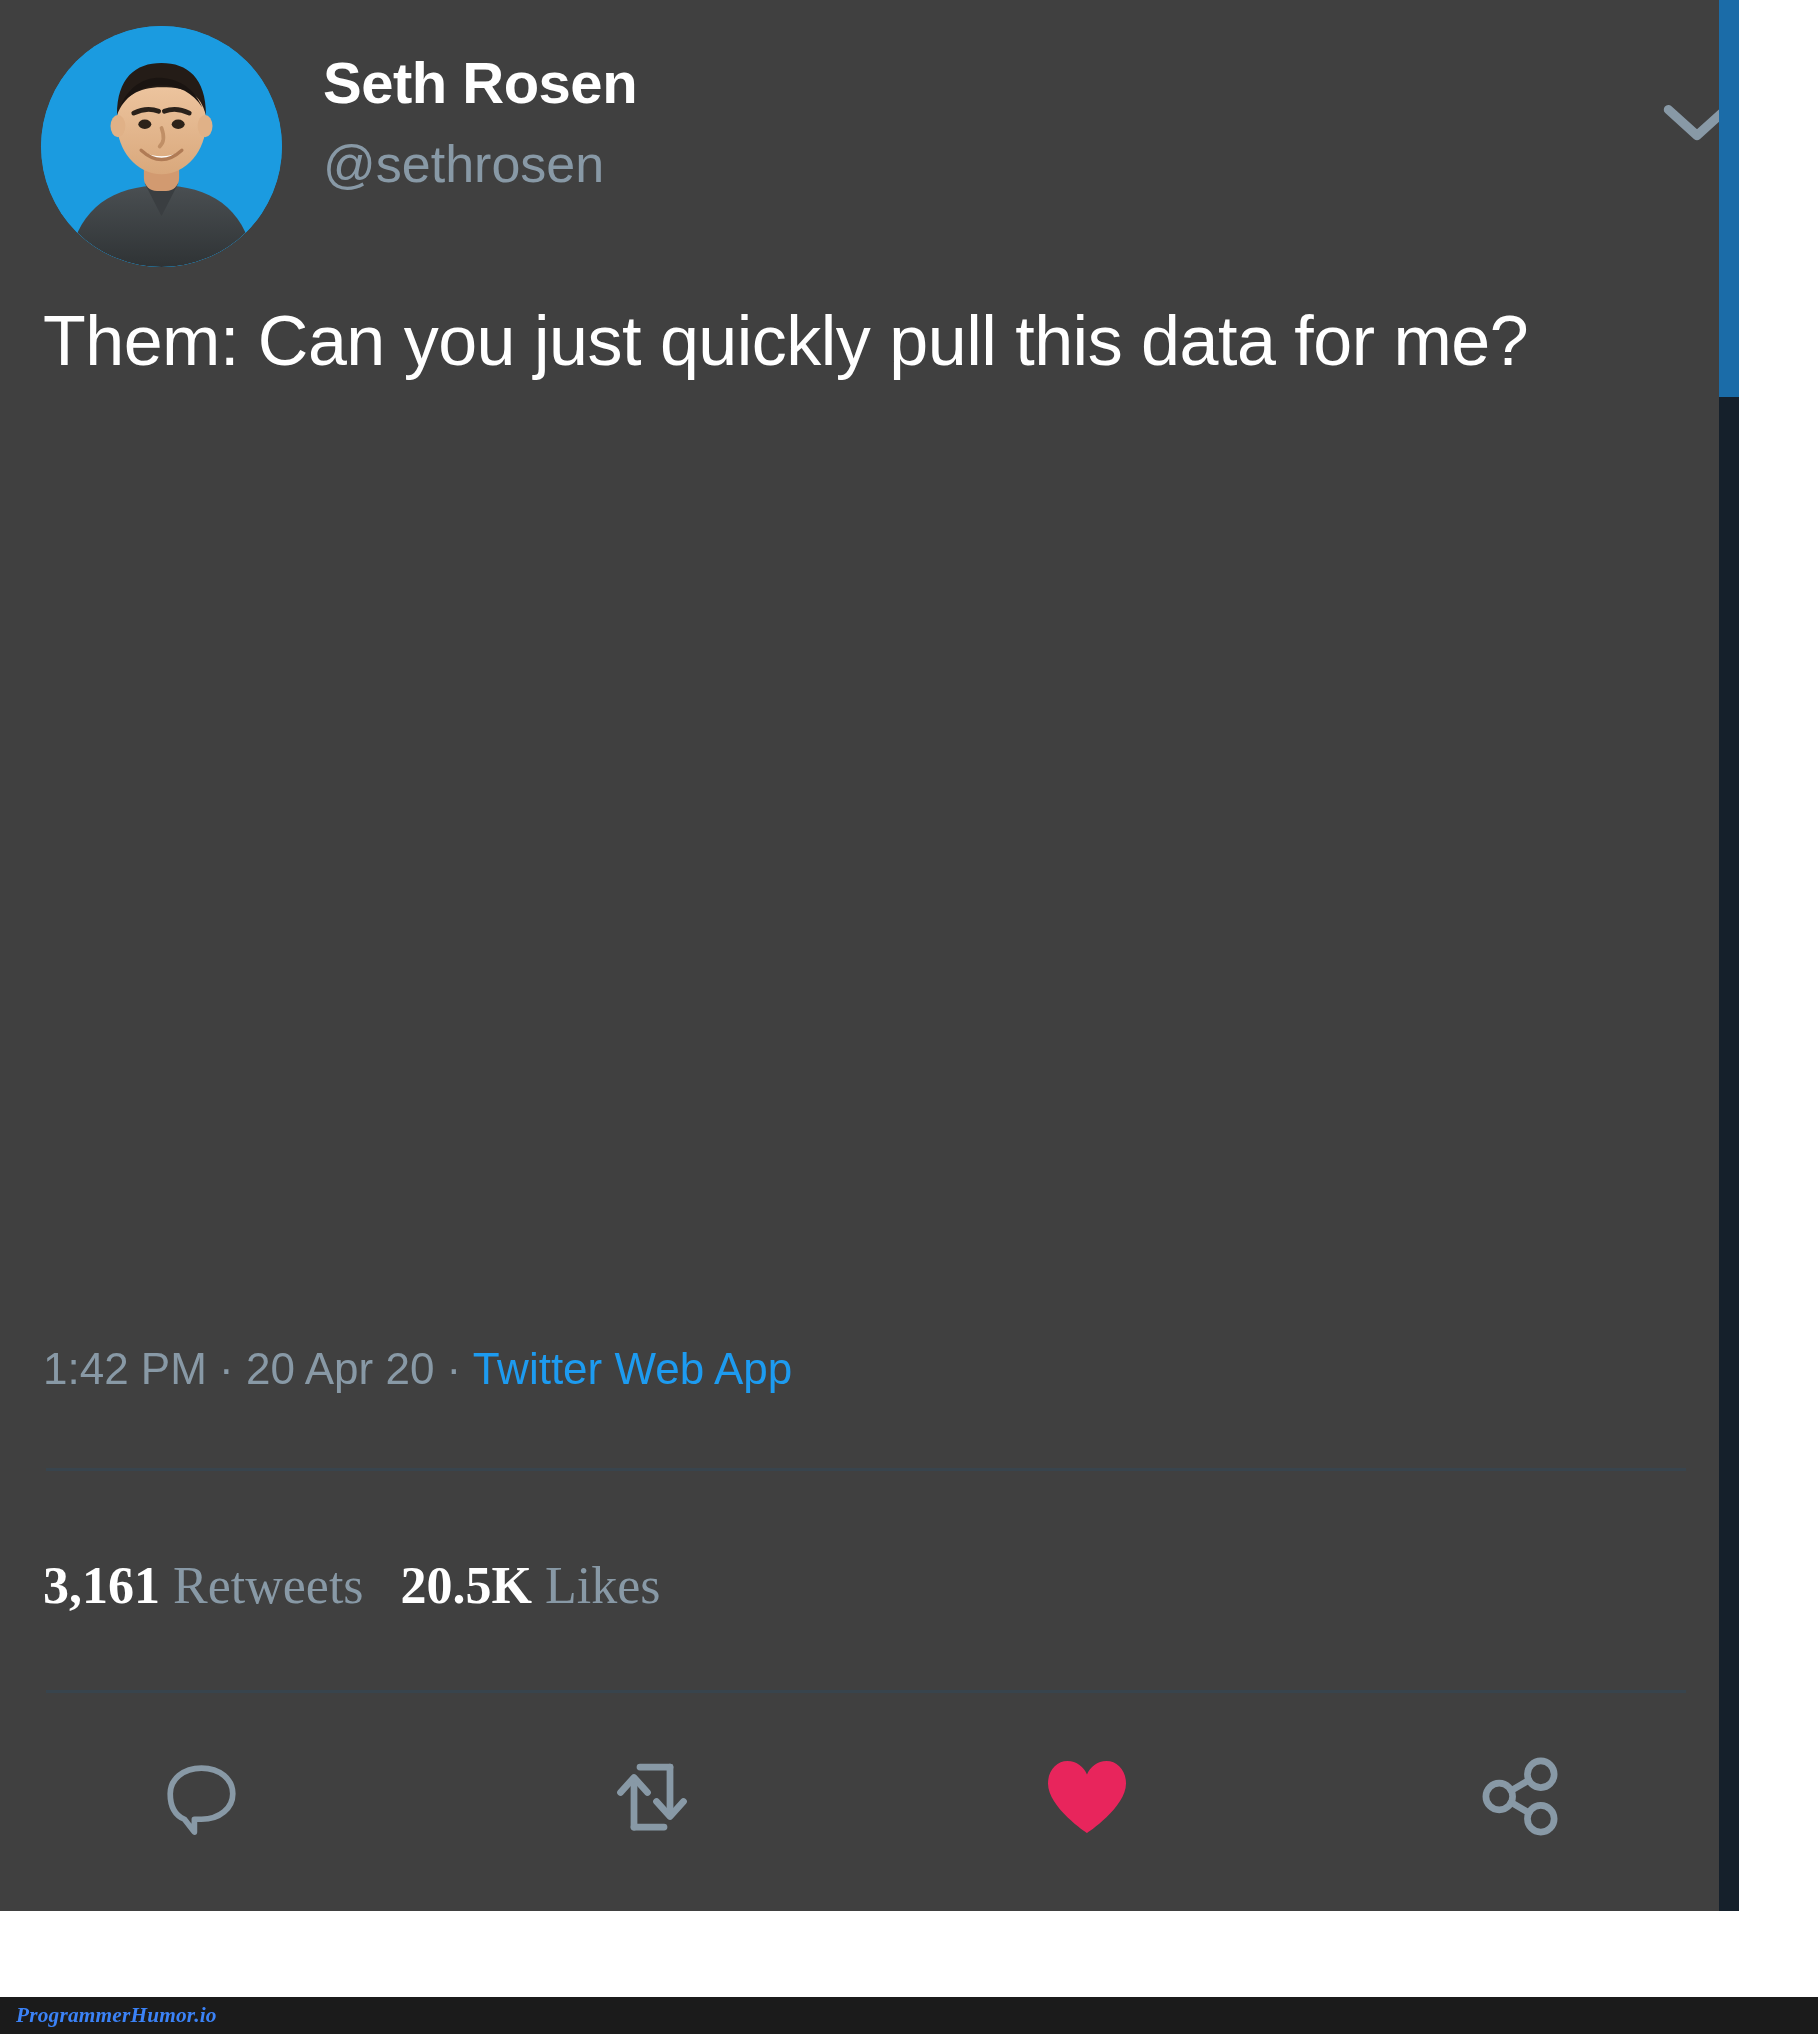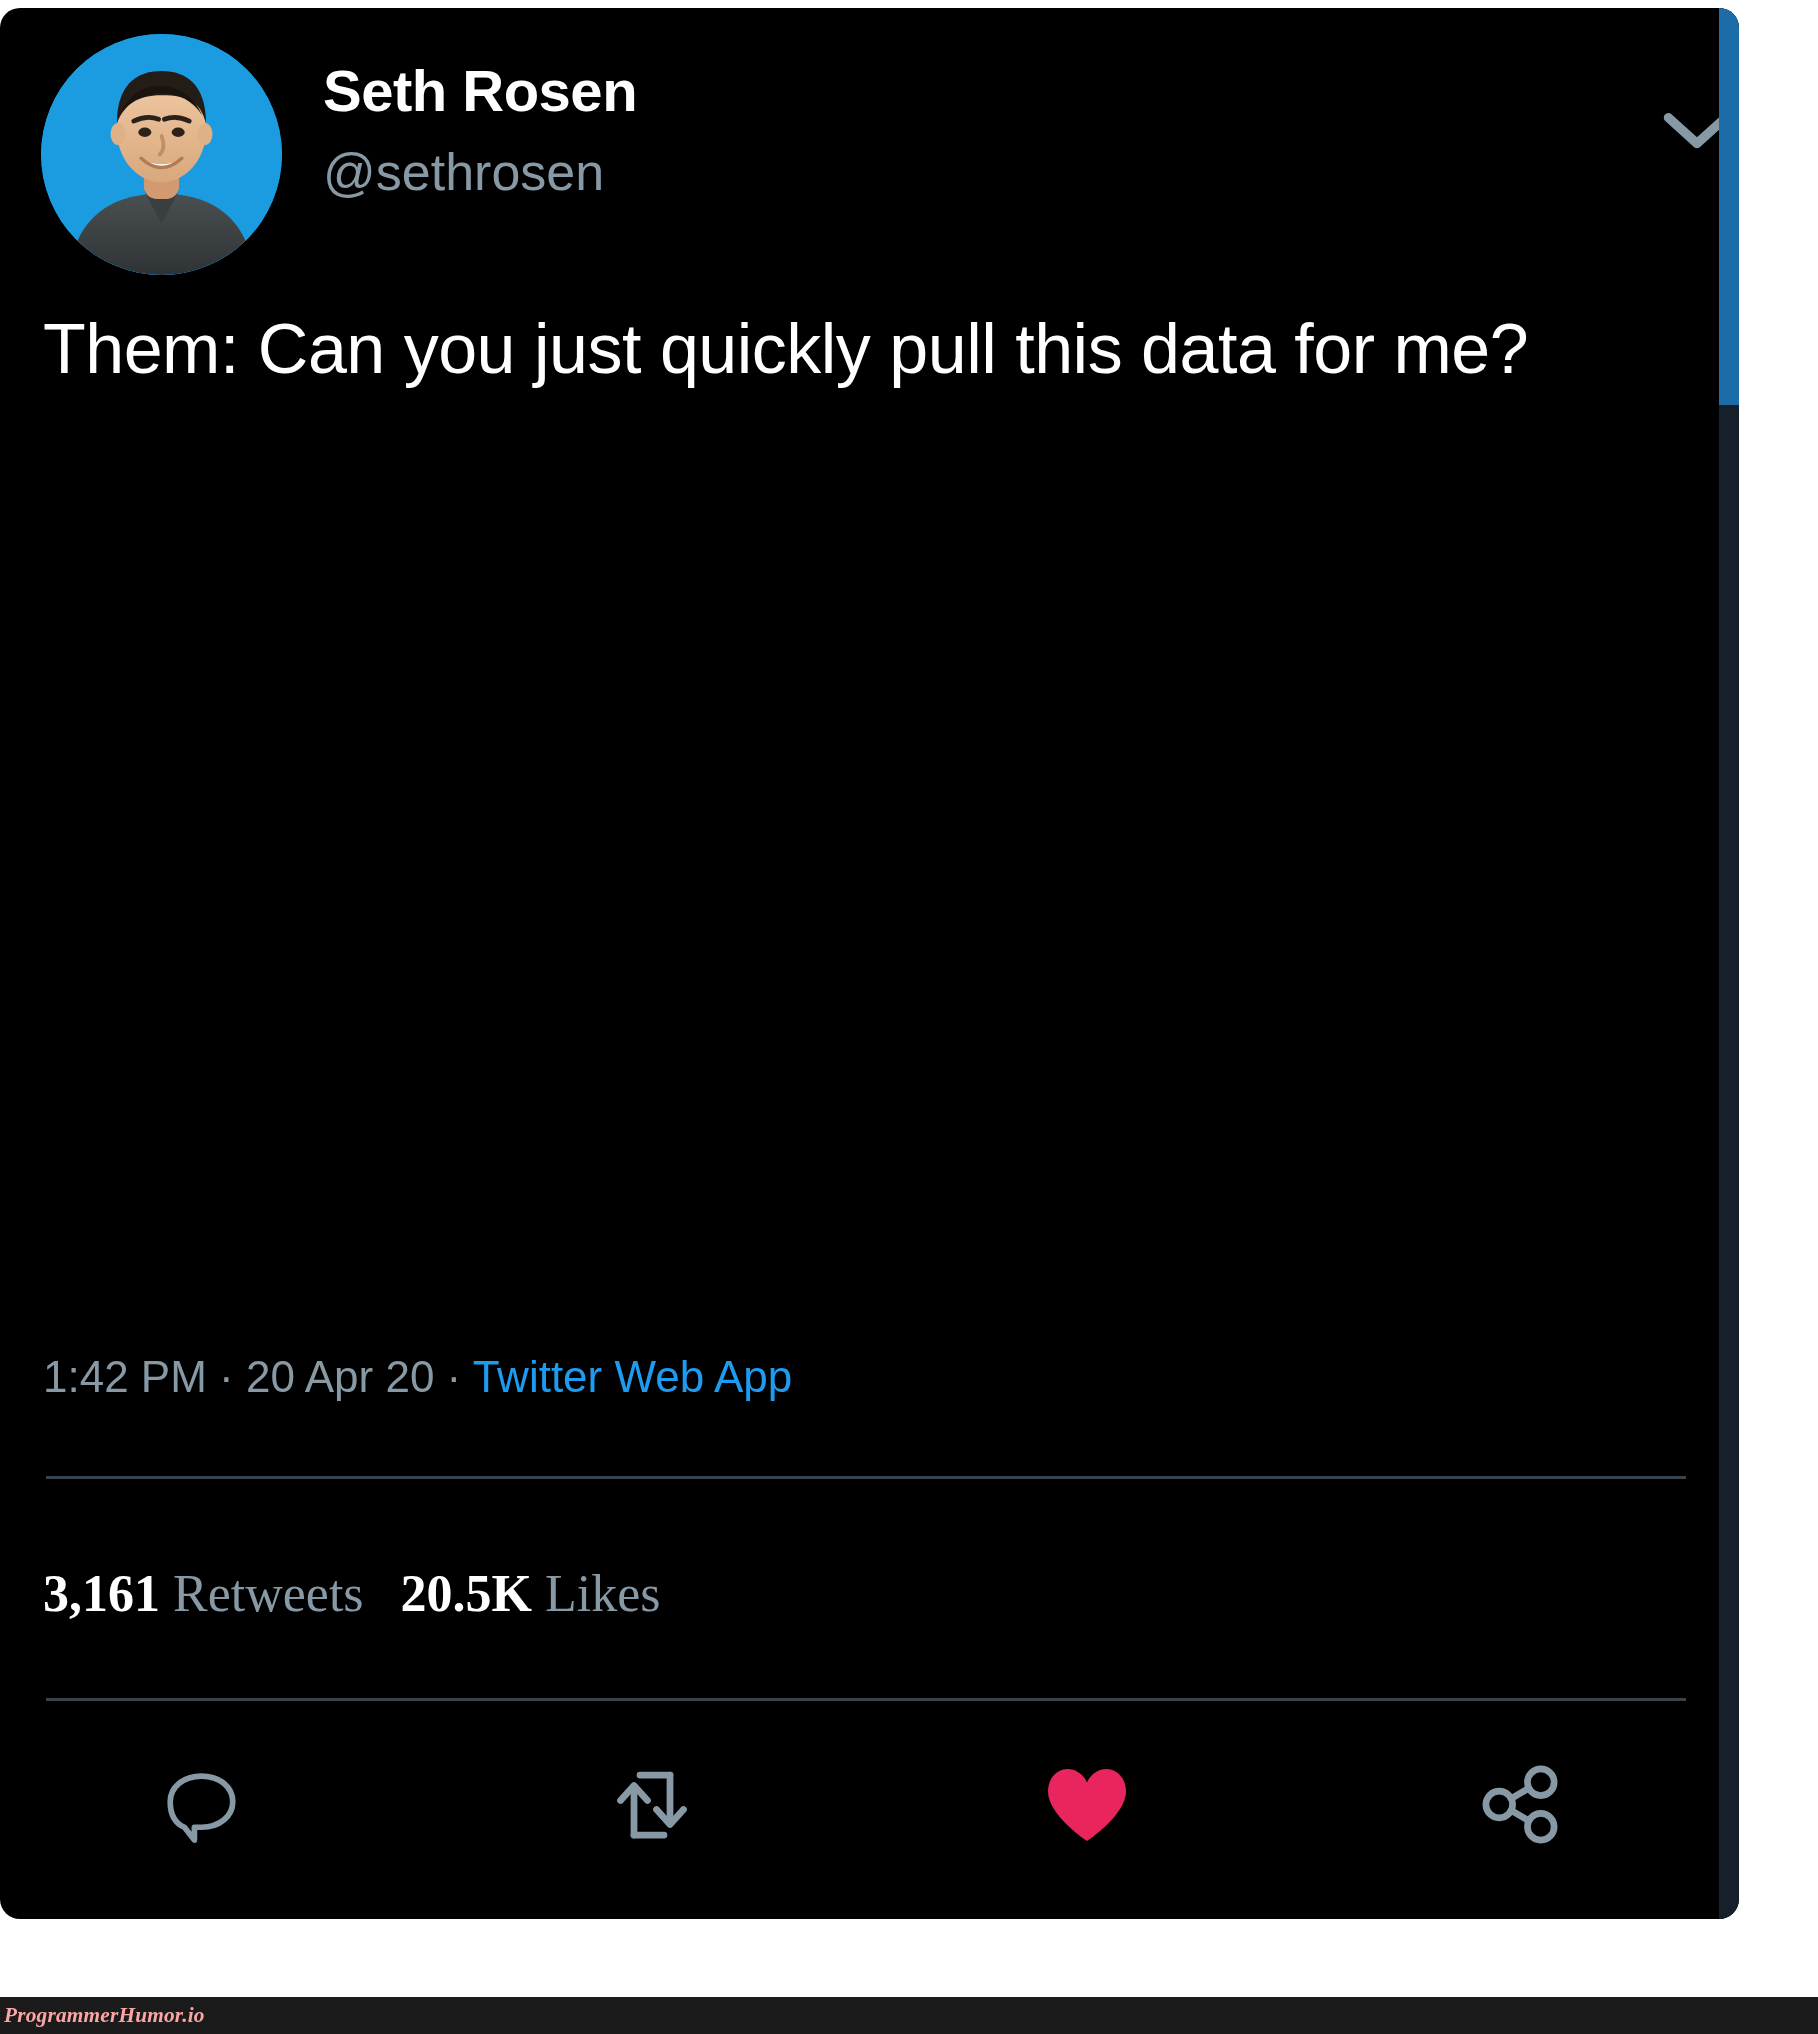--- a/index.html
+++ b/index.html
@@ -13,27 +13,26 @@
     position: relative;
     overflow: hidden;
     font-family: "Liberation Sans", sans-serif;
     -webkit-font-smoothing: antialiased;
   }
 
   
   .tweet-card {
     position: absolute;
     left: 0;
-    top: 8px;
+    top: 0;
     width: 1739px;
     height: 1911px;
-    background: #000000;
+    background: #404040;
     box-sizing: border-box;
     overflow: hidden;
-    border-radius: 20px;
   }
 
   
   .scrollbar-track {
     position: absolute;
     right: 0;
     top: 0;
     width: 20.4px;
     height: 1911px;
     background: #15202b;
@@ -190,27 +189,27 @@
   .watermark-bar {
     position: absolute;
     left: 0;
     bottom: 0;
     width: 1818px;
     height: 37px;
     background: #1b1b1b;
   }
   .watermark-text {
     position: absolute;
-    left: 4px;
+    left: 16px;
     top: 5.6px;
     font-family: "Liberation Serif", serif;
     font-style: italic;
     font-weight: bold;
     font-size: 21.3px;
-    color: #fca5a5;
+    color: #3b82f6;
     letter-spacing: 0.2px;
     white-space: nowrap;
   }
 </style>
 </head>
 <body>
 
 <div class="tweet-card">
 
   <div class="tweet-header">

